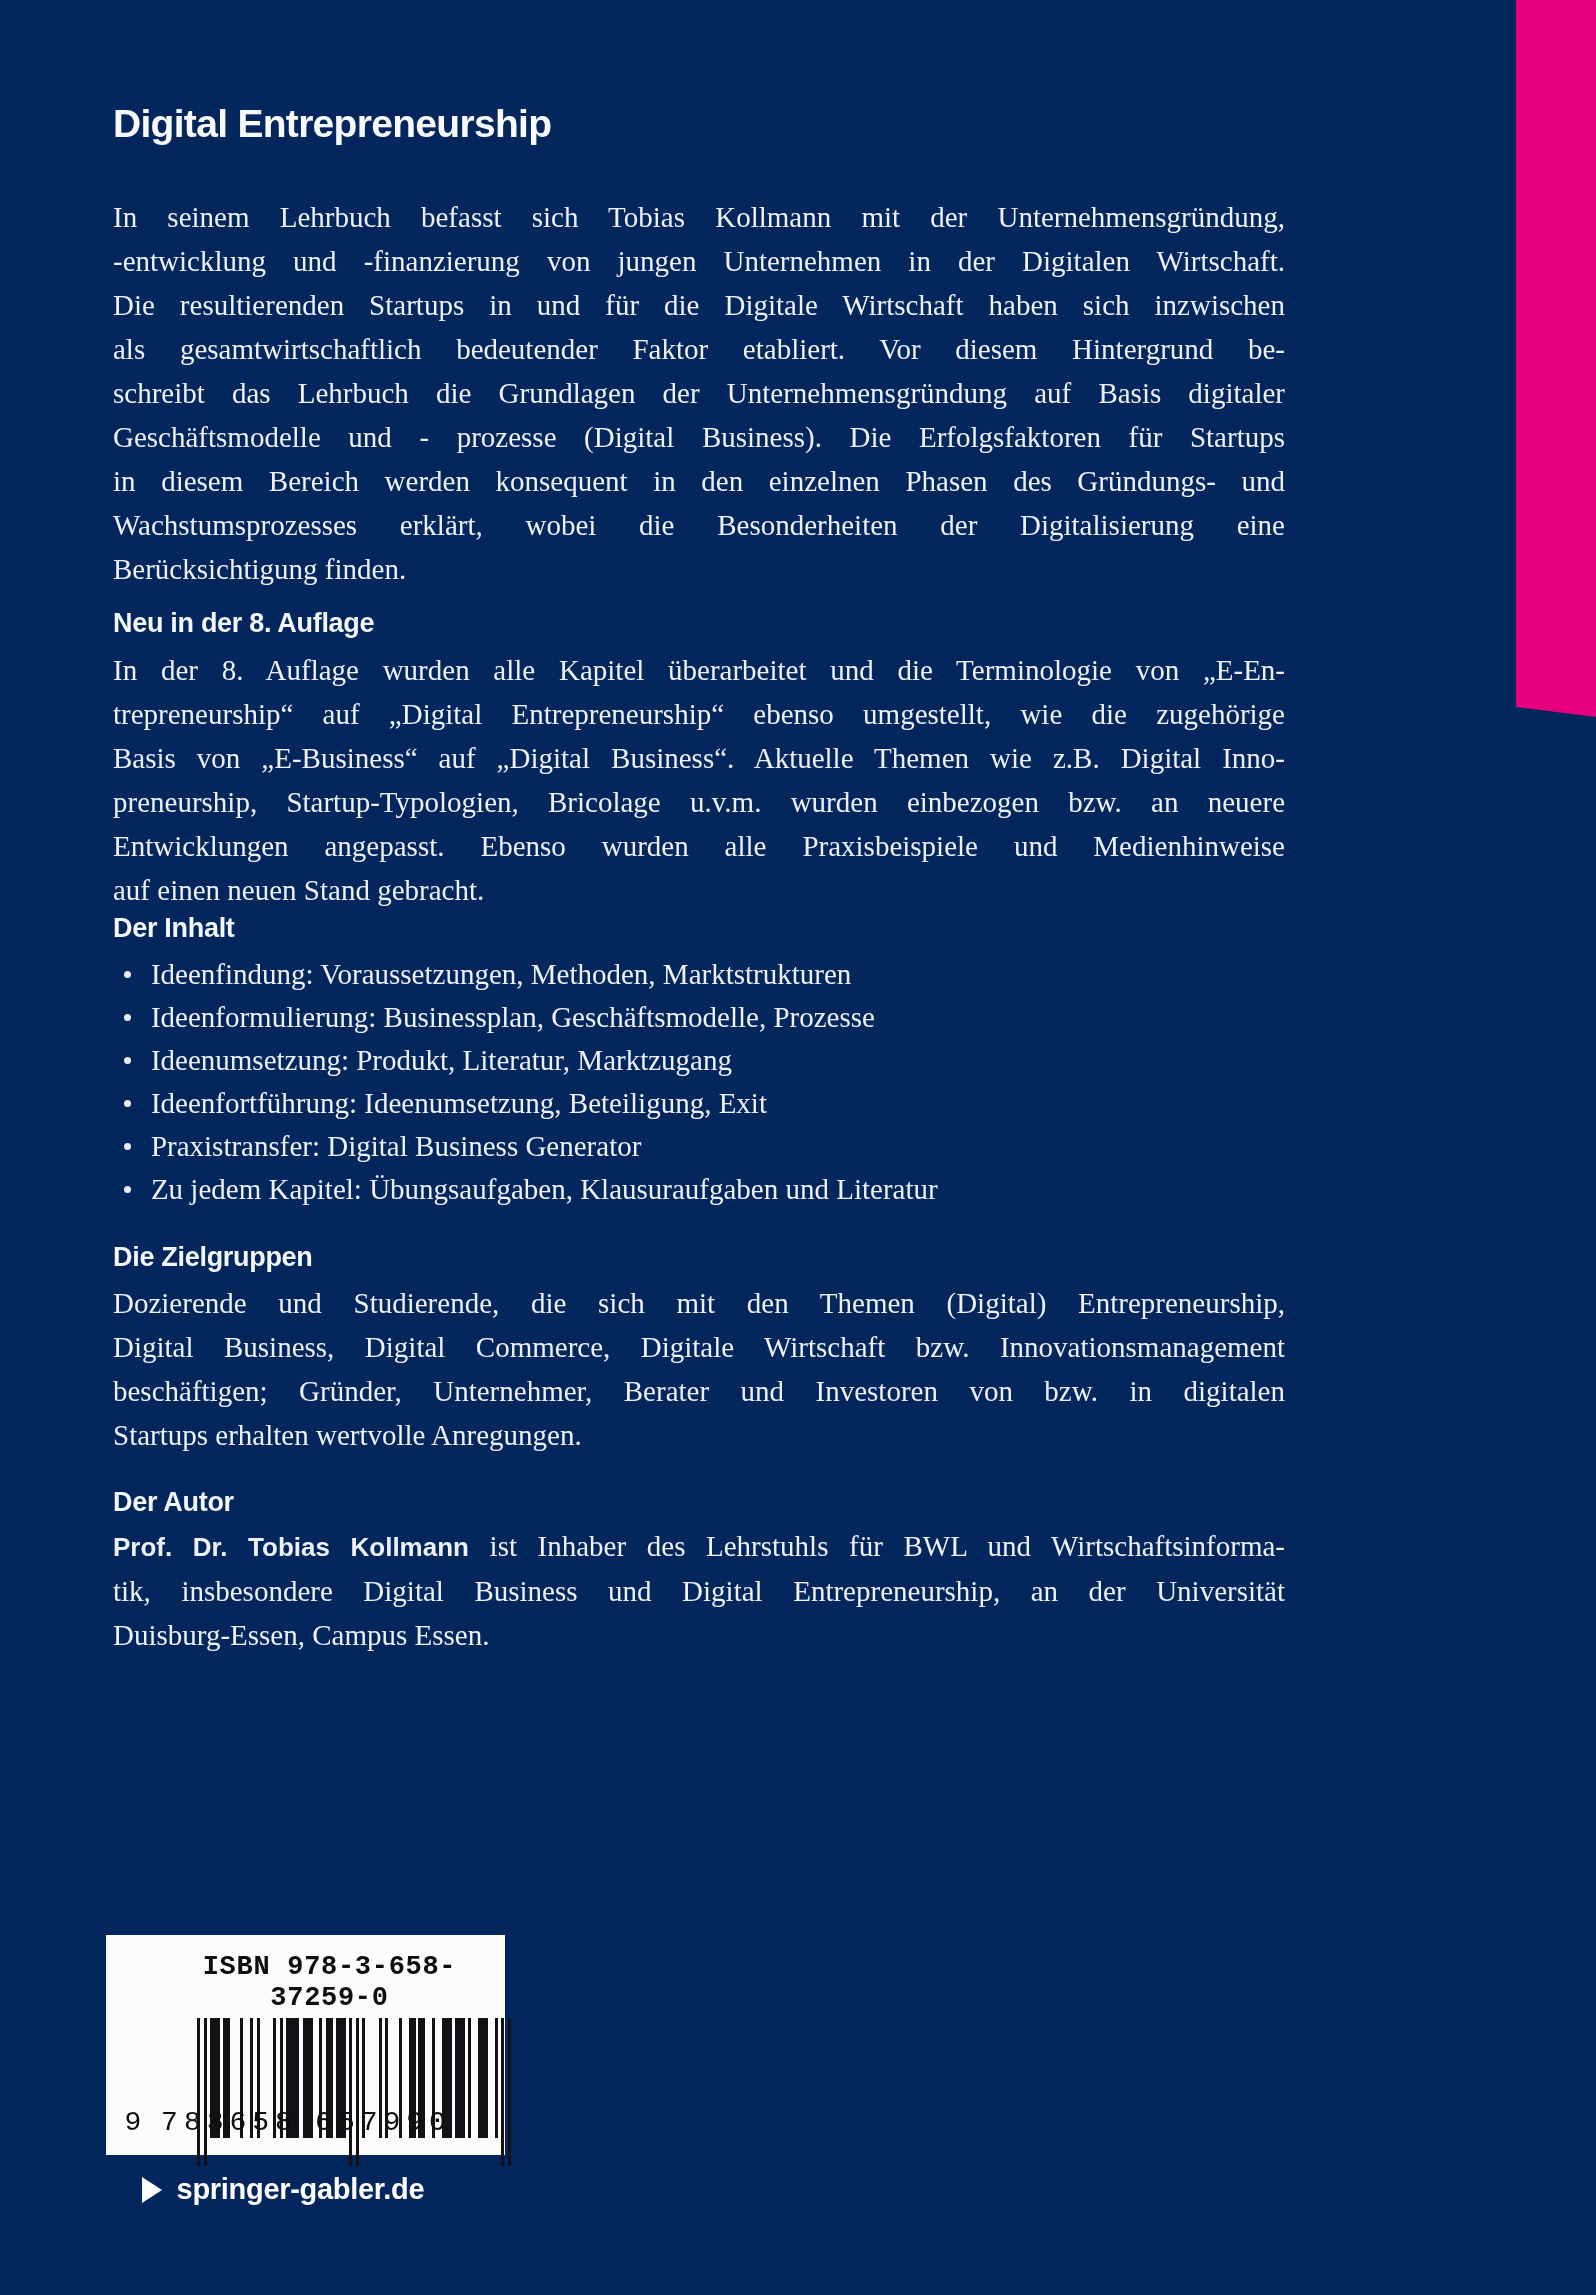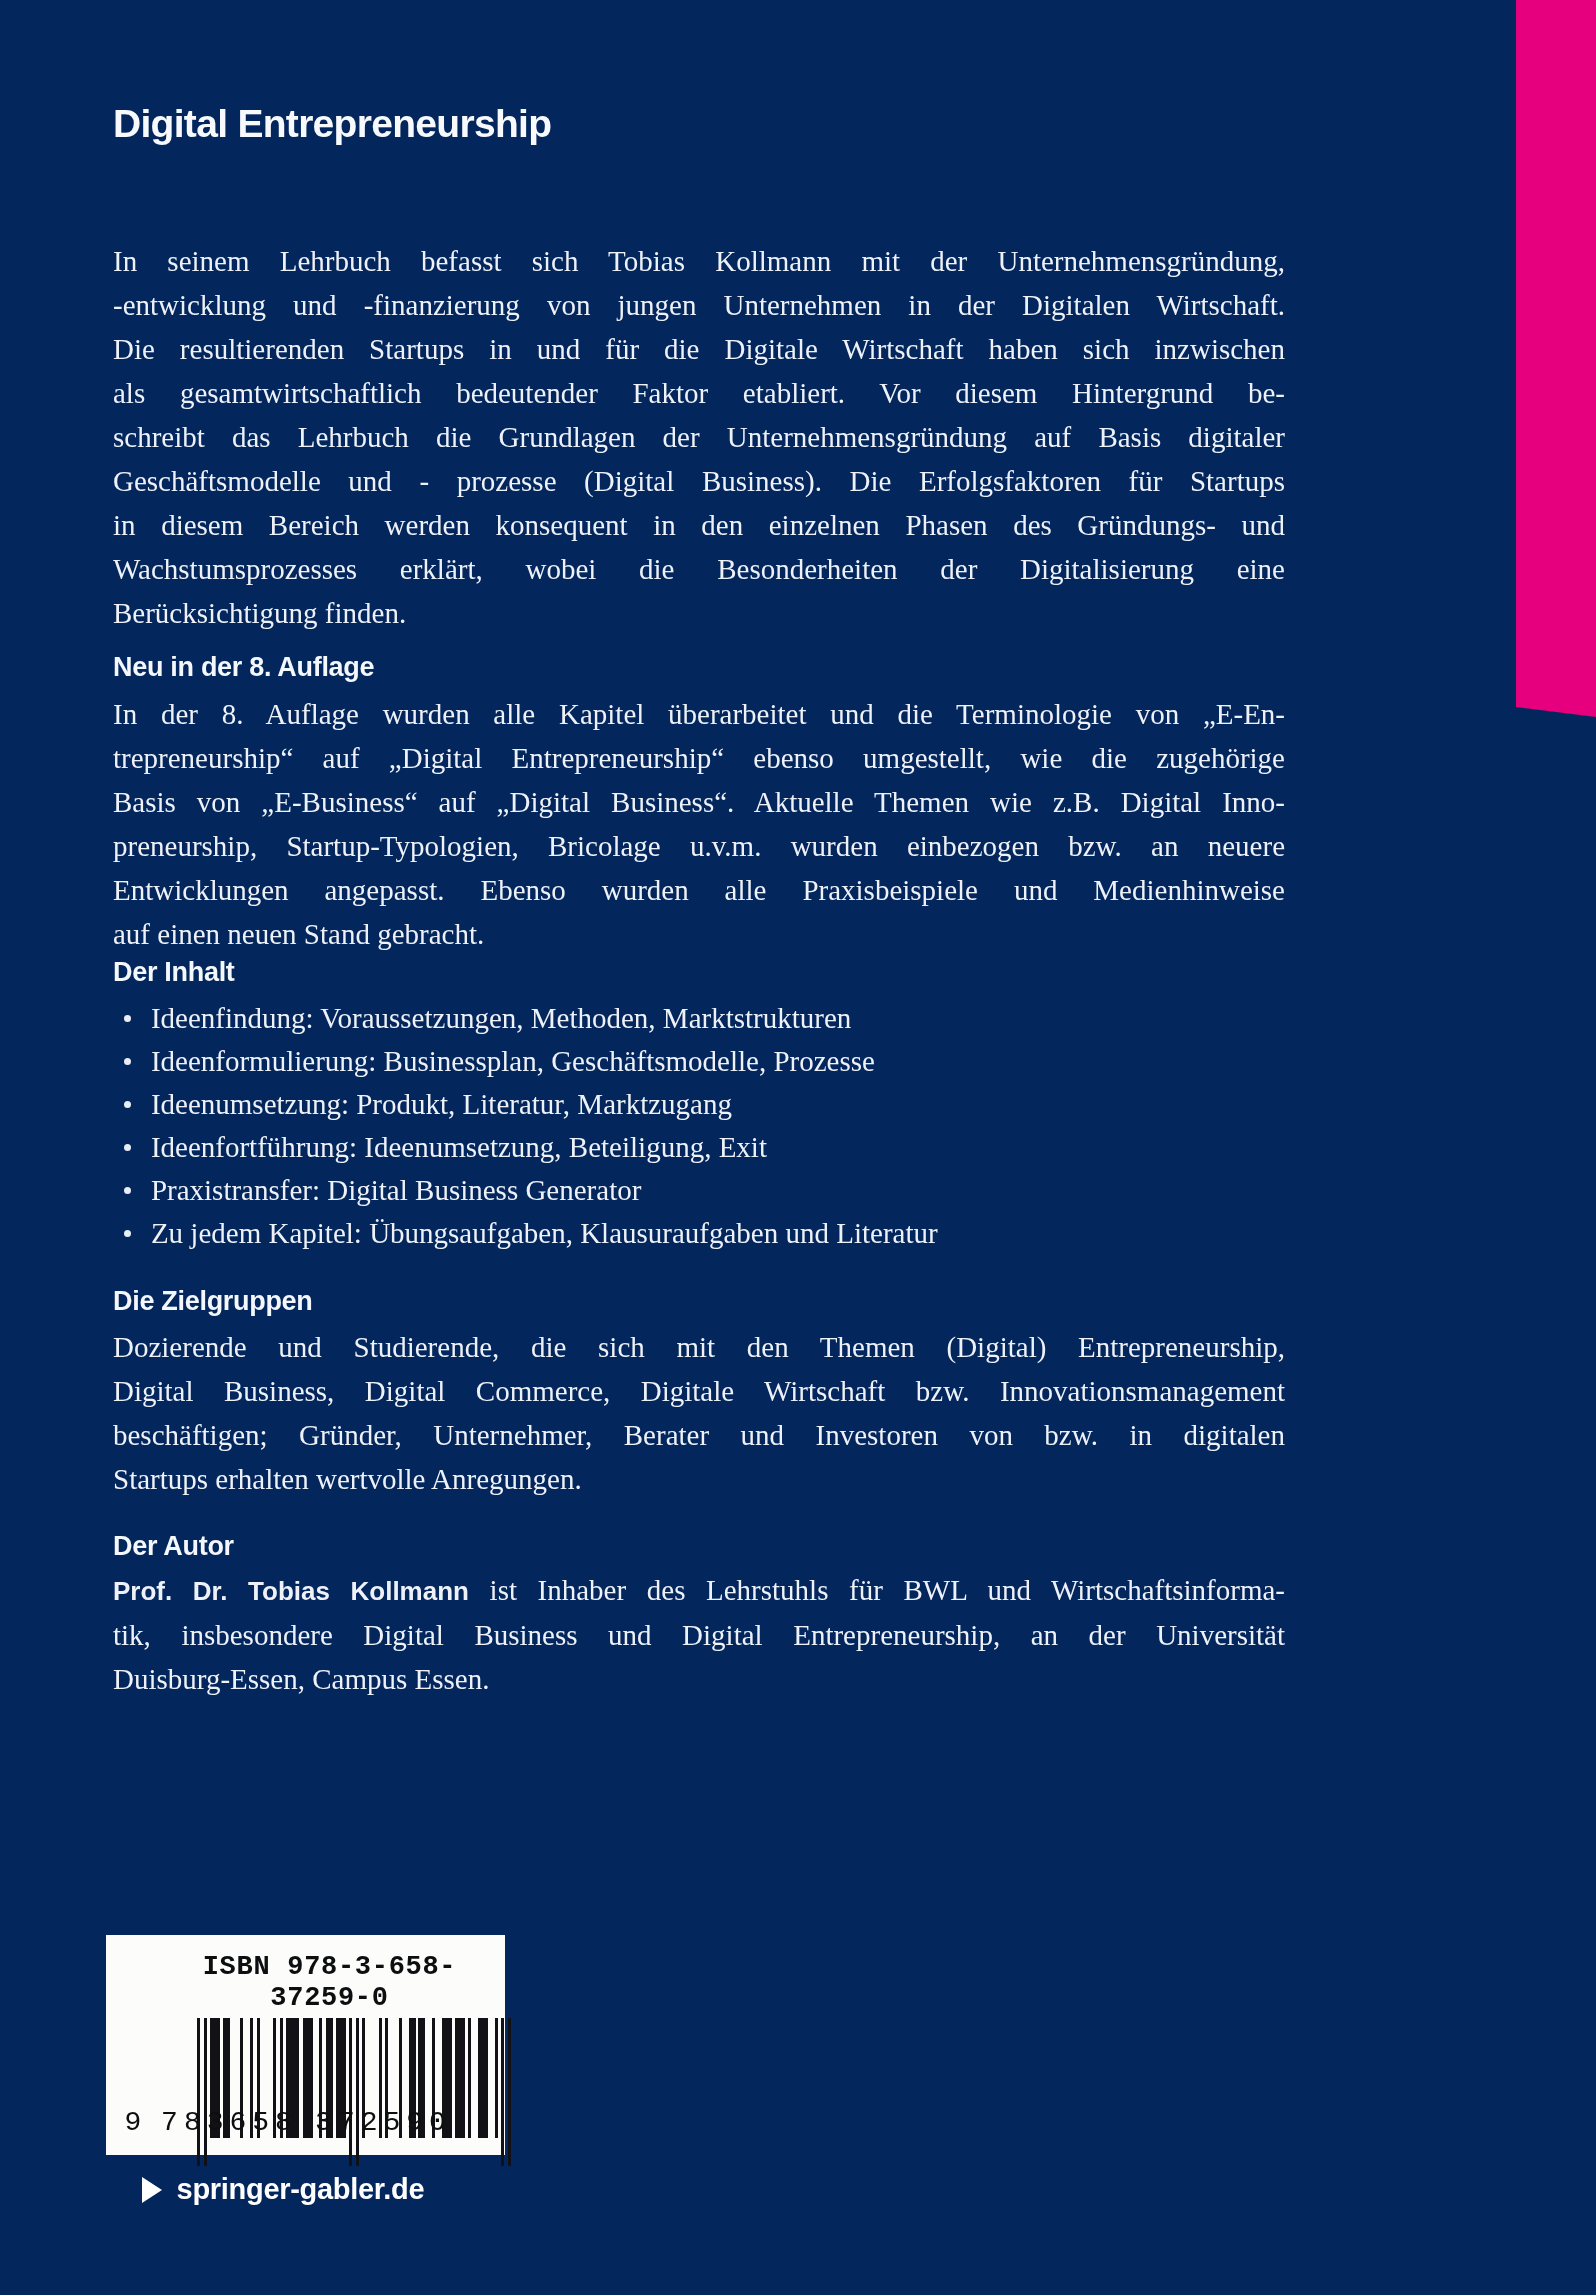--- a/index.html
+++ b/index.html
@@ -50,21 +50,21 @@
     font-weight:bold;font-size:26px;
     letter-spacing:0;
   }
   .heading{
     font-family:"Liberation Sans",sans-serif;
     font-weight:bold;
     font-size:27px;line-height:33px;
     letter-spacing:-0.3px;
     color:#f4f7fb;
   }
-  .m-p1{margin-top:92px;}
+  .m-p1{margin-top:48px;}
   .m-hneu{margin-top:16px;}
   .m-p2{margin-top:8px;}
   .m-hinhalt{}
   .m-bullets{margin-top:8px;}
   .m-hziel{margin-top:30px;}
   .m-p3{margin-top:6.7px;}
   .m-hautor{margin-top:29px;}
   .m-p4{margin-top:5.3px;}
   .bullet-list{font-size:29px;line-height:43px;}
   .bullet-item{display:flex;align-items:flex-start;}
@@ -235,21 +235,21 @@
         <div class="bar" style="left: 258px; width: 10px;"></div>
         <div class="bar" style="left: 271px; width: 3.3px;"></div>
         <div class="bar" style="left: 281px; width: 10px;"></div>
         <div class="bar" style="left: 298px; width: 3.3px;"></div>
         <div class="bar guard" style="left: 304px; width: 3.3px;"></div>
         <div class="bar guard" style="left: 311px; width: 3.3px;"></div>
       </div>
     <div class="digits">
       <span class="d-lead">9</span>
       <span class="d-g1">783658</span>
-      <span class="d-g2">372590</span>
+      <span class="d-g2">657990</span>
     </div>
   </div>
 
   <div class="publisher">
     <span class="arrow-icon"></span>
     <span class="publisher-label">springer-gabler.de</span>
   </div>
 
 </div>
 

